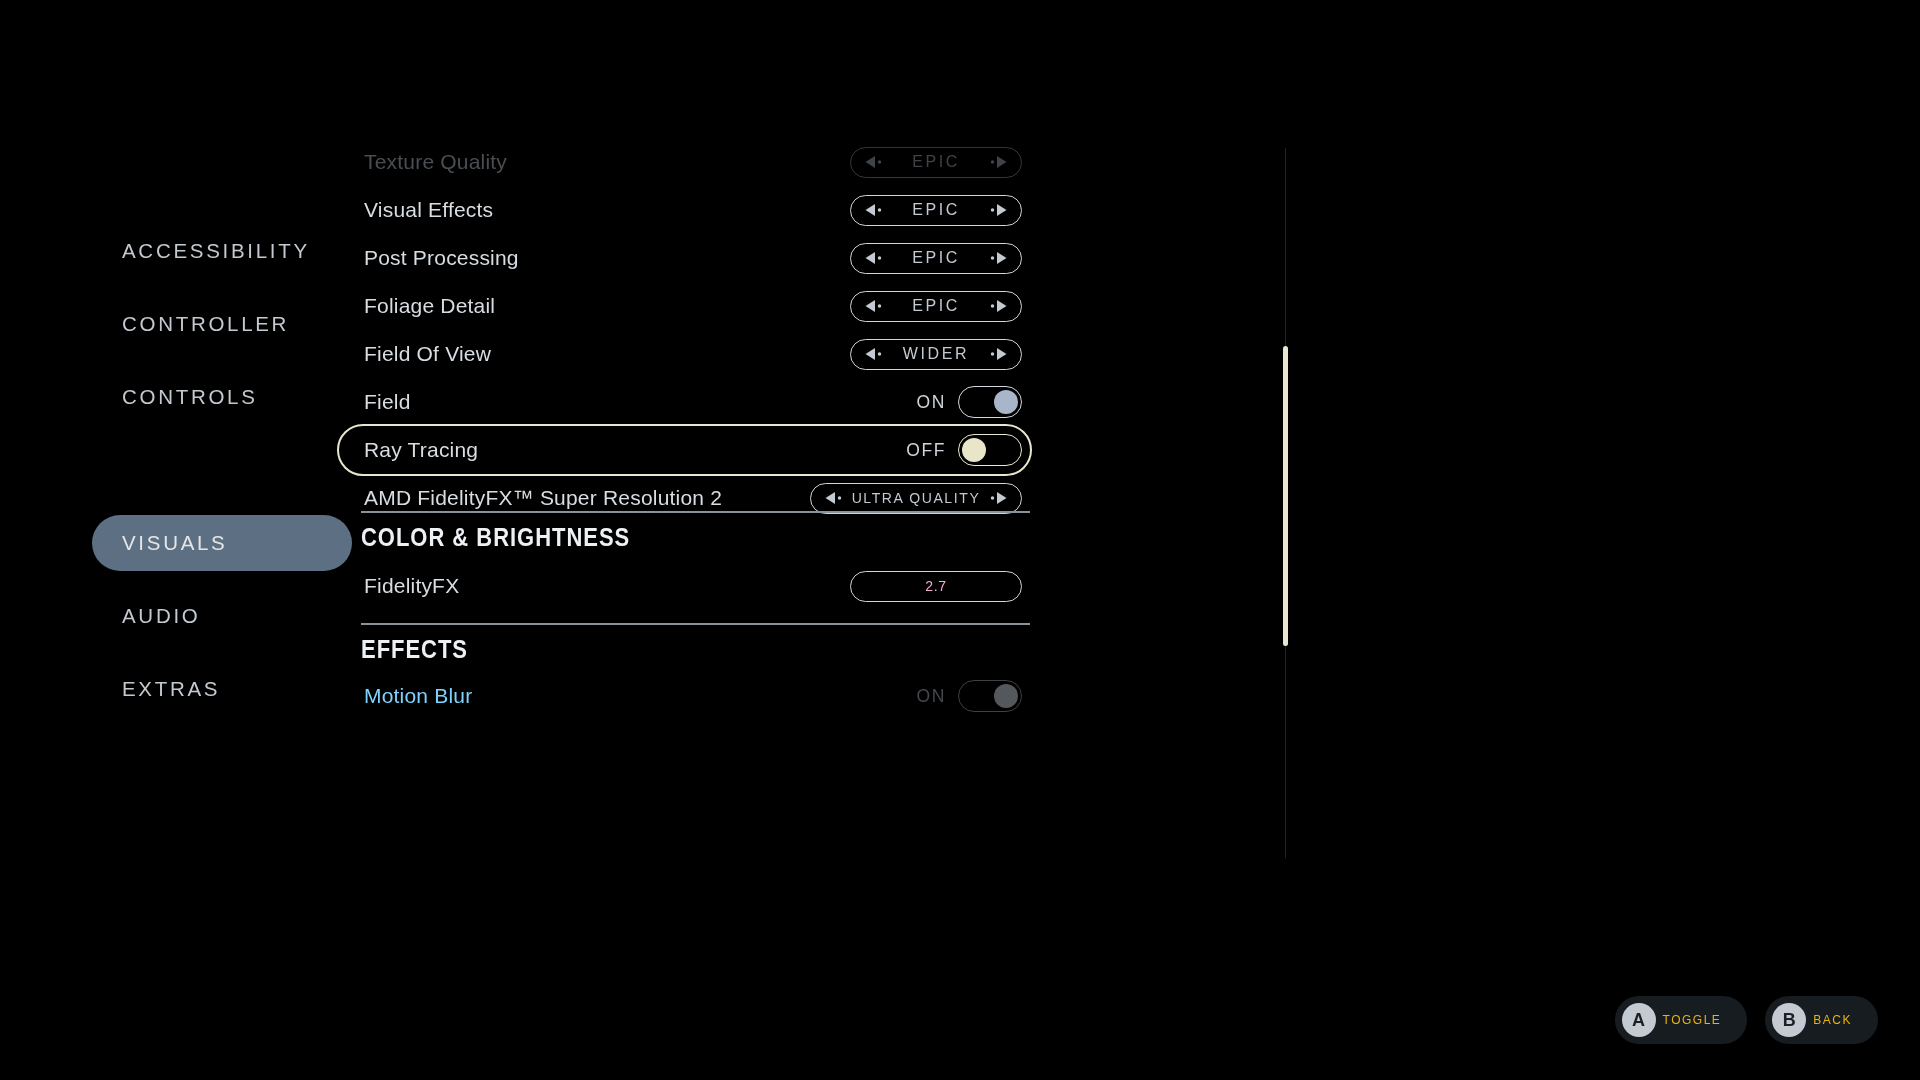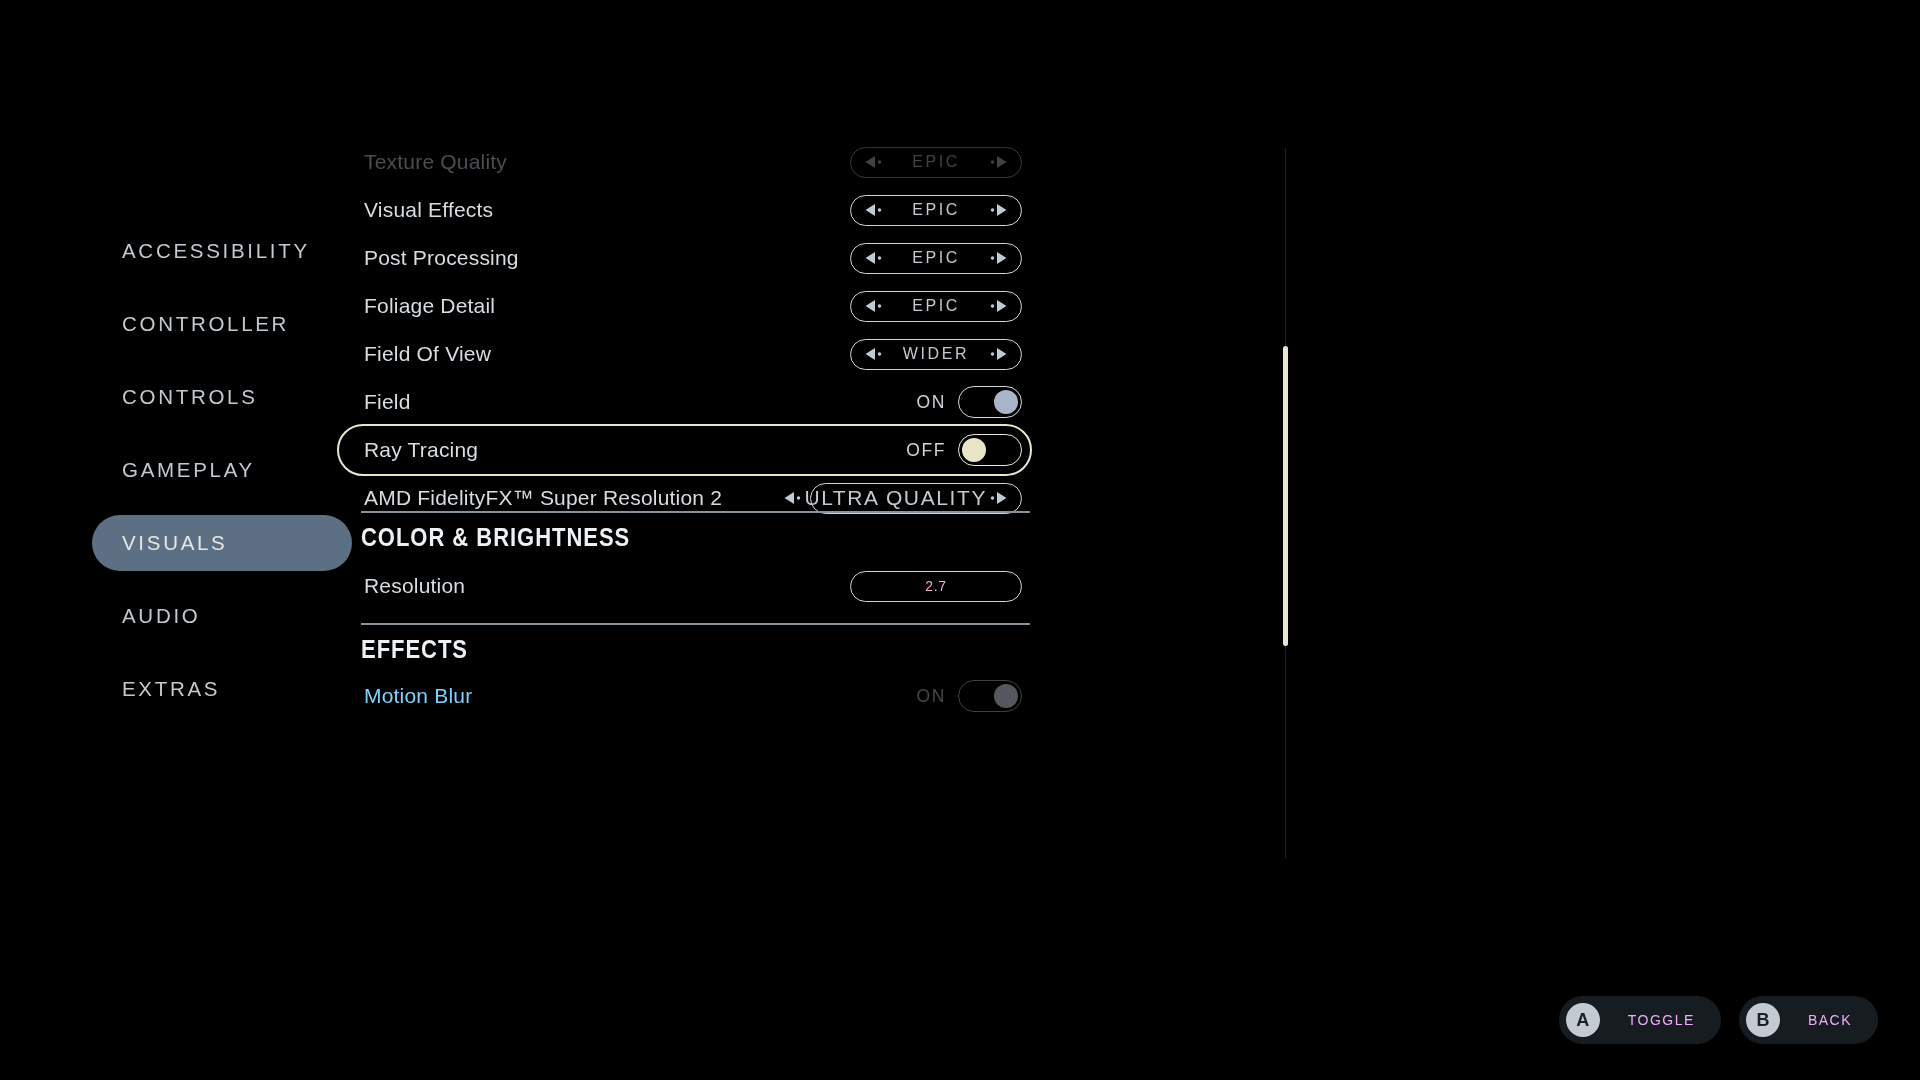--- a/index.html
+++ b/index.html
@@ -100,21 +100,21 @@
   .sel-std { left: 511px; width: 172px; }
   .sel-wide { left: 471px; width: 212px; }
   .sel-value {
     flex: 1;
     text-align: center;
     font-size: 16px;
     letter-spacing: 2.6px;
     color: #c3cad2;
     white-space: nowrap;
   }
-  .sel-wide .sel-value { font-size: 21px; letter-spacing: 1.6px; }
+  .sel-wide .sel-value { font-size: 14px; letter-spacing: 1.6px; }
   .row.dim .selector { border-color: #35383b; }
   .row.dim .sel-value { color: #3f4347; }
   .row.dim .arrow svg path { fill: #3f4347; }
   .row.dim .arrow svg circle { fill: #3f4347; }
 
   .arrow { width: 22px; height: 16px; display: block; flex: none; }
   .arrow svg { display: block; }
 
   
   .valuepill {
@@ -265,42 +265,39 @@
     background: #c3cad2;
     color: #1b2026;
     font-size: 18px;
     font-weight: 700;
     display: flex;
     align-items: center;
     justify-content: center;
     flex: none;
   }
   .hint-label {
-    margin-left: 28px;
-    font-size: 14px;
+    margin-left: 7px;
+    font-size: 12px;
     letter-spacing: 1.5px;
-    color: #f0abfc;
+    color: #eab308;
     white-space: nowrap;
   }
 </style>
 </head>
 <body>
 
 <div id="sidebar">
   <div class="nav-item" style="top:223px">
     <span class="nav-label">ACCESSIBILITY</span>
   </div>
   <div class="nav-item" style="top:369px">
     <span class="nav-label">CONTROLS</span>
   </div>
   <div class="nav-item" style="top:296px">
     <span class="nav-label">CONTROLLER</span>
-  </div>
-  <div class="nav-item" style="top:442px">
-    <span class="nav-label">GAMEPLAY</span>
   </div>
   <div class="nav-item active" style="top:515px">
     <span class="nav-label">VISUALS</span>
   </div>
   <div class="nav-item" style="top:588px">
     <span class="nav-label">AUDIO</span>
   </div>
   <div class="nav-item" style="top:661px">
     <span class="nav-label">EXTRAS</span>
   </div>
@@ -439,21 +436,21 @@
             <path d="M10 2 L10 14 L19.5 8 Z" fill="#c3cad2"></path>
           </svg>
       </span>
     </div>
   </div>
 
   <div class="divider" style="top:503px"></div>
   <div class="section-head" style="top:515px">COLOR &amp; BRIGHTNESS</div>
 
   <div class="row" style="top:552px">
-    <span class="row-label">Resolution</span>
+    <span class="row-label">FidelityFX</span>
     <div class="valuepill">
       <span>2.7</span>
     </div>
   </div>
 
   <div class="divider" style="top:615px"></div>
   <div class="section-head" style="top:627px">EFFECTS</div>
 
   <div class="row dim2" style="top:662px">
     <span class="row-label">Motion Blur</span>

